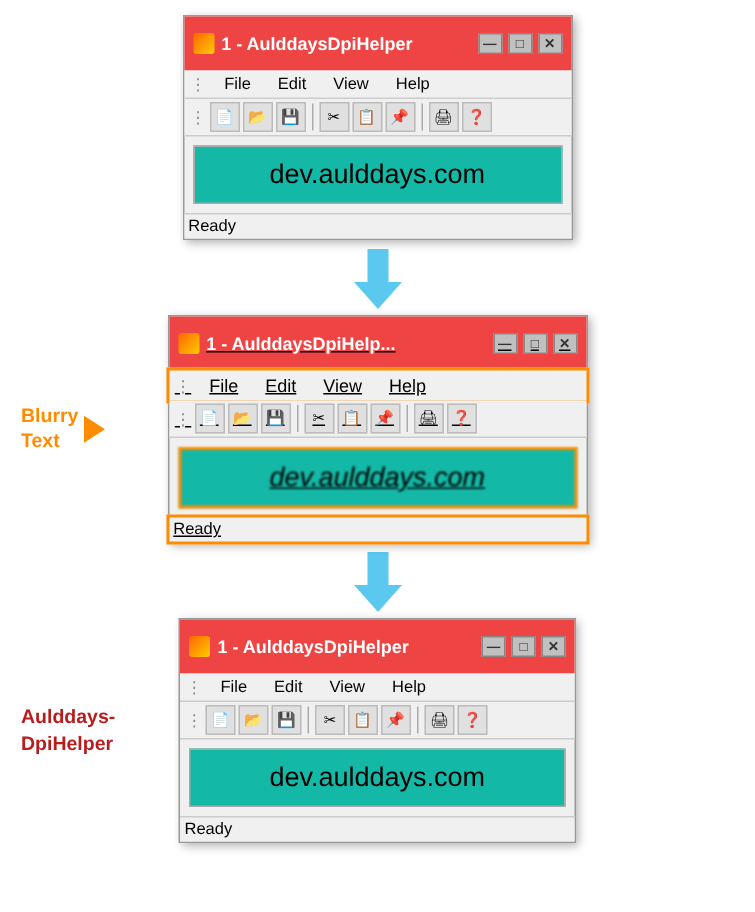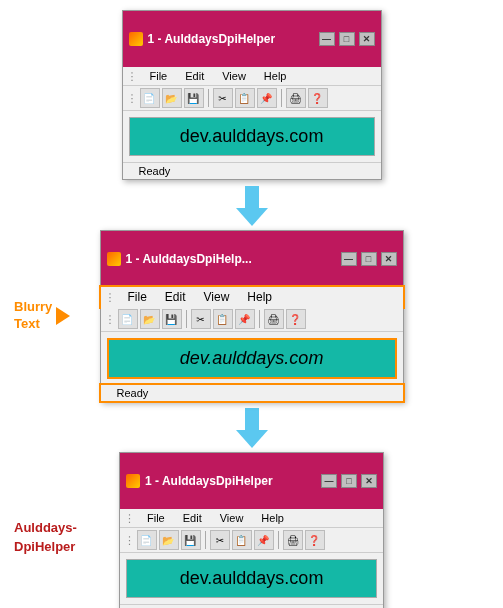--- a/index.html
+++ b/index.html
@@ -18,22 +18,22 @@
     
     .window {
       background: #f0f0f0;
       border: 1px solid #999;
       box-shadow: 2px 2px 6px rgba(0,0,0,0.3);
     }
 
     .window-titlebar {
       display: flex;
       align-items: center;
-      padding: 21px 6px;
-      background: #be185d;
+      padding: 11px 6px;
+      background: #ef4444;
       color: white;
       font-size: 12px;
       font-weight: 600;
       user-select: none;
     }
     .window-titlebar .title-icon {
       width: 14px;
       height: 14px;
       margin-right: 5px;
       background: linear-gradient(135deg, #ff6600, #ffcc00);
@@ -110,21 +110,21 @@
       border: 1px solid #aaa;
       text-align: center;
       padding: 8px 0;
       font-size: 18px;
       color: #000;
     }
 
     .window-statusbar {
       background: #f0f0f0;
       border-top: 1px solid #ccc;
-      padding: 2px 16px;
+      padding: 2px 3px;
       font-size: 11px;
       color: #000;
     }
 
     
     .arrow-down {
       display: flex;
       flex-direction: column;
       align-items: center;
       margin: 4px 0;
@@ -163,21 +163,22 @@
     .window-blurry .window-menubar {
       font-size: 12px;
     }
 
     
     .win-top {
       width: 260px;
     }
     
     .win-mid {
-      width: 304px;
+      width: 280px;
+      text-decoration: underline;
     }
     
     .win-bot {
       width: 265px;
     }
   </style>
 </head>
 <body>
 
 <div style="display:flex; flex-direction:column; align-items:center; width:100%;">

